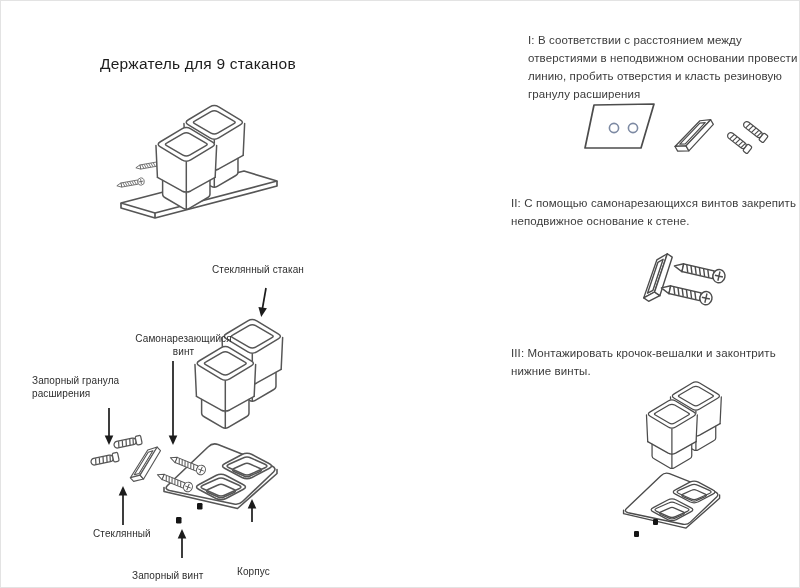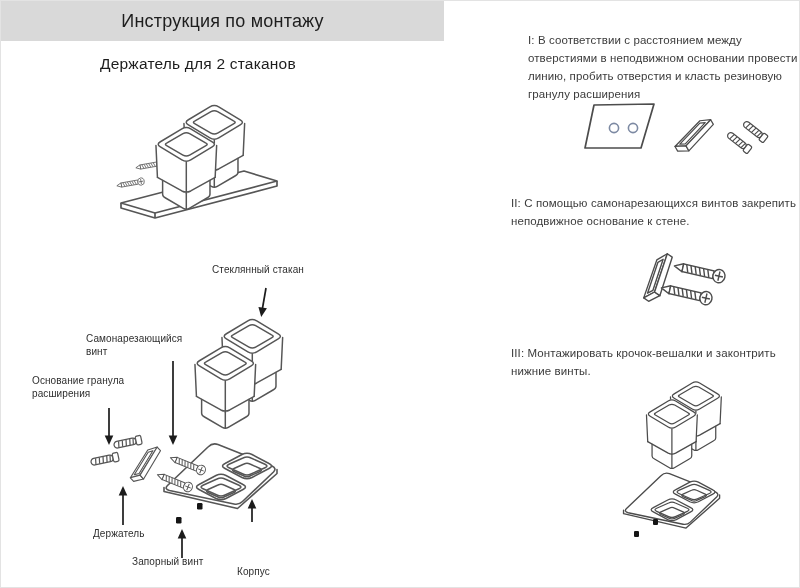--- a/index.html
+++ b/index.html
@@ -23,21 +23,21 @@
   .ink{color:var(--drawing-line,#565656);}
   .ink2{color:var(--drawing-line-dark,#4c4c4c);}
   .dot{fill:var(--dot,#151515);stroke:none;}
   .hole{stroke:var(--hole-ring,#7d8aa3);stroke-width:1.6;}
   .arrows line{stroke:var(--arrow-ink,#1c1c1c);stroke-width:1.7;}
   .arrows use{fill:var(--arrow-ink,#1c1c1c);}
   .part-label{
     position:absolute;font-size:10px;line-height:1.3;
     color:var(--label-ink,#2e2e2e);letter-spacing:.1px;
   }
-  .part-label.center{}
+  .part-label.center{text-align:center;margin-left:40px;}
   .step-text{
     position:absolute;font-size:11.5px;line-height:18px;
     color:var(--text-ink,#3b3b3b);letter-spacing:.1px;
   }
   .step-text.s1{left:527px;top:18px;width:278px;}
   .step-text.s2{left:510px;top:181px;width:292px;}
   .step-text.s3{left:510px;top:331px;width:292px;}
 </style>
 </head>
 <body>
@@ -82,25 +82,22 @@
       <path fill="none" d="M13,3.6 L15.5,10.4 M17,3.6 L19.5,10.4 M21,3.6 L23.5,10.4 M25,3.6 L27.5,10.4 M29,3.6 L31.5,10.4 M33,3.6 L35.5,10.4"></path>
       <ellipse cx="44.3" cy="7" rx="5.6" ry="6.2"></ellipse>
       <path fill="none" d="M44.3,2.6 L44.3,11.4 M40.5,7 L48.1,7"></path>
     </g>
     <path id="ah" d="M0,0 L-4.3,-9.5 L4.3,-9.5 Z"></path>
   </defs>
 </svg>
 
 <div class="page">
 
-  <div class="title-band">
-    <span>Инструкция по монтажу</span>
-  </div>
-
-  <div class="product-title">Держатель для 2 стаканов</div>
+
+  <div class="product-title">Держатель для 9 стаканов</div>
 
   <svg class="art" style="left:88px;top:90px" width="210" height="152">
     <g class="ink">
       <g transform="translate(45,73) rotate(-10) scale(0.58)">
           <use href="#screw"></use>
         </g>
       <g transform="translate(26,91) rotate(-10) scale(0.58)">
           <use href="#screw"></use>
         </g>
       <g fill="none" stroke="currentColor" stroke-width="1.7" stroke-linejoin="round">
@@ -168,23 +165,23 @@
       </g>
       <g>
         <line x1="226" y1="263" x2="226" y2="247"></line>
           <use href="#ah" transform="translate(226,240) rotate(180)"></use>
       </g>
     </g>
   </svg>
 
   <div class="part-label" style="left:211px;top:262px">Стеклянный стакан</div>
   <div class="part-label center" style="left:85px;top:331px;width:115px">Самонарезающийся винт</div>
-  <div class="part-label" style="left:31px;top:373px;width:110px">Основание гранула расширения</div>
-  <div class="part-label" style="left:92px;top:526px">Держатель</div>
-  <div class="part-label" style="left:131px;top:554px">Запорный винт</div>
+  <div class="part-label" style="left:31px;top:373px;width:110px">Запорный гранула расширения</div>
+  <div class="part-label" style="left:92px;top:526px">Стеклянный</div>
+  <div class="part-label" style="left:131px;top:568px">Запорный винт</div>
   <div class="part-label" style="left:236px;top:564px">Корпус</div>
 
   <p class="step-text s1">I: В соответствии с расстоянием между отверстиями в неподвижном основании провести линию, пробить отверстия и класть резиновую гранулу расширения</p>
 
   <svg class="art" style="left:558px;top:92px" width="238" height="90">
     <g class="ink2">
       <g fill="#fff" stroke="currentColor" stroke-width="1.7" stroke-linejoin="round">
         <path d="M35,12 L95,11 L82,55 L26,55 Z"></path>
       </g>
       <circle class="hole" cx="55" cy="35" r="4.6" fill="none"></circle>

